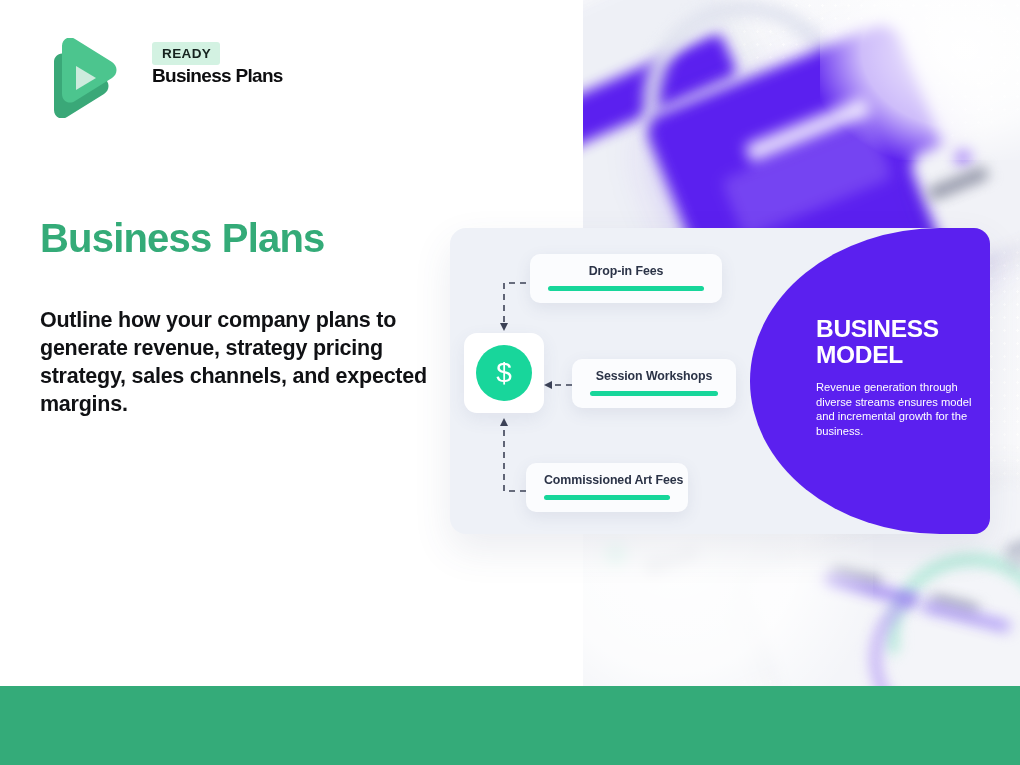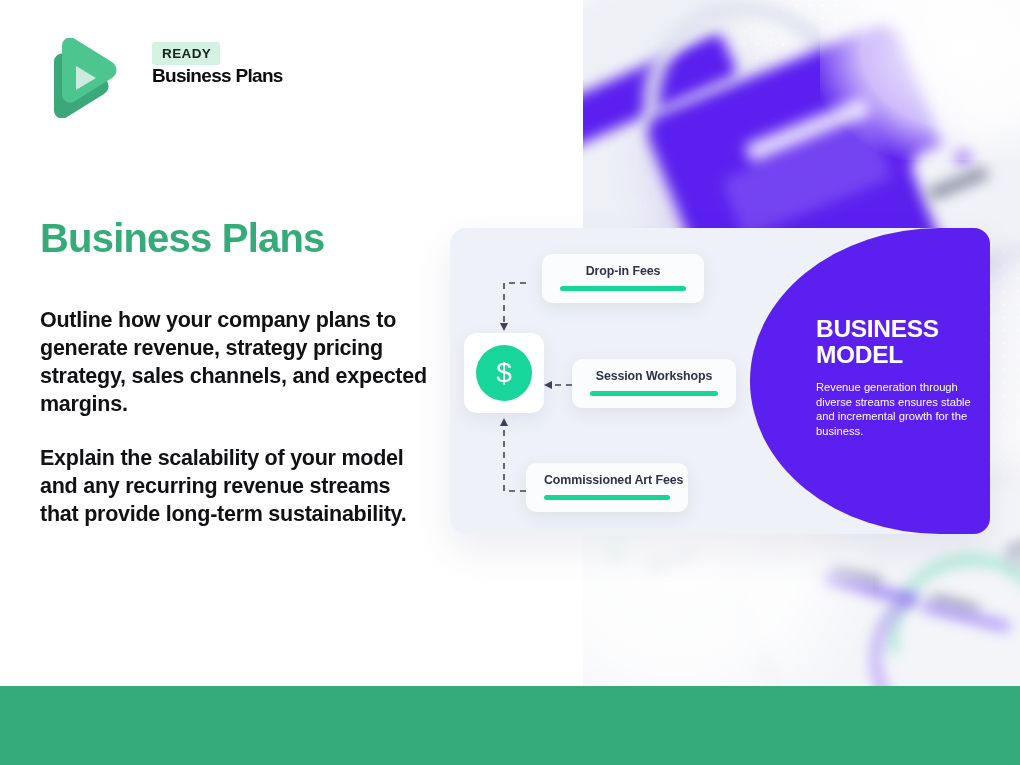--- a/index.html
+++ b/index.html
@@ -355,21 +355,21 @@
     white-space: nowrap;
     text-align: center;
     letter-spacing: -0.1px;
   }
   .chip-underline {
     margin-top: 8px;
     height: 4.5px;
     border-radius: 3px;
     background: #17d69a;
   }
-  .chip-1 { left: 92px;  top: 26px;  width: 162px; }
+  .chip-1 { left: 80px;  top: 26px;  width: 192px; }
   .chip-2 { left: 122px; top: 131px; width: 164px; }
   .chip-3 { left: 76px;  top: 235px; width: 162px; }
 
   
   .connectors {
     position: absolute;
     left: 0; top: 0;
     width: 540px; height: 306px;
     pointer-events: none;
   }
@@ -432,21 +432,20 @@
     <div class="logo-text">
       <span class="badge-ready">READY</span>
       <div class="brand-name">Business Plans</div>
     </div>
   </div>
 
   <h1 class="headline">Business Plans</h1>
 
   <div class="body-col">
     <p class="body-p">Outline how your company plans to generate revenue, strategy pricing strategy, sales channels, and expected margins.</p>
-    <p class="body-p">Explain the scalability of your model and any recurring revenue streams that provide long-term sustainability.</p>
   </div>
 
   <div class="diagram-card">
 
     <svg class="connectors" viewBox="0 0 540 306">
       <g stroke="#3c4256" stroke-width="1.6" fill="none" stroke-dasharray="6 5">
 
         <path d="M76 55 L54 55 L54 97"></path>
 
         <path d="M122 157 L100 157"></path>
@@ -482,19 +481,19 @@
       <div class="chip-label">Commissioned Art Fees</div>
       <div class="chip-underline"></div>
     </div>
 
     <div class="purple-shape">
       <div class="purple-inner">
         <div class="purple-title">
           <span>BUSINESS</span><br>
           <span>MODEL</span>
         </div>
-        <p class="purple-sub">Revenue generation through diverse streams ensures stable and incremental growth for the business.</p>
+        <p class="purple-sub">Revenue generation through diverse streams ensures model and incremental growth for the business.</p>
       </div>
     </div>
   </div>
 
   <div class="bottom-bar"></div>
 </div>
 
 </body></html>

